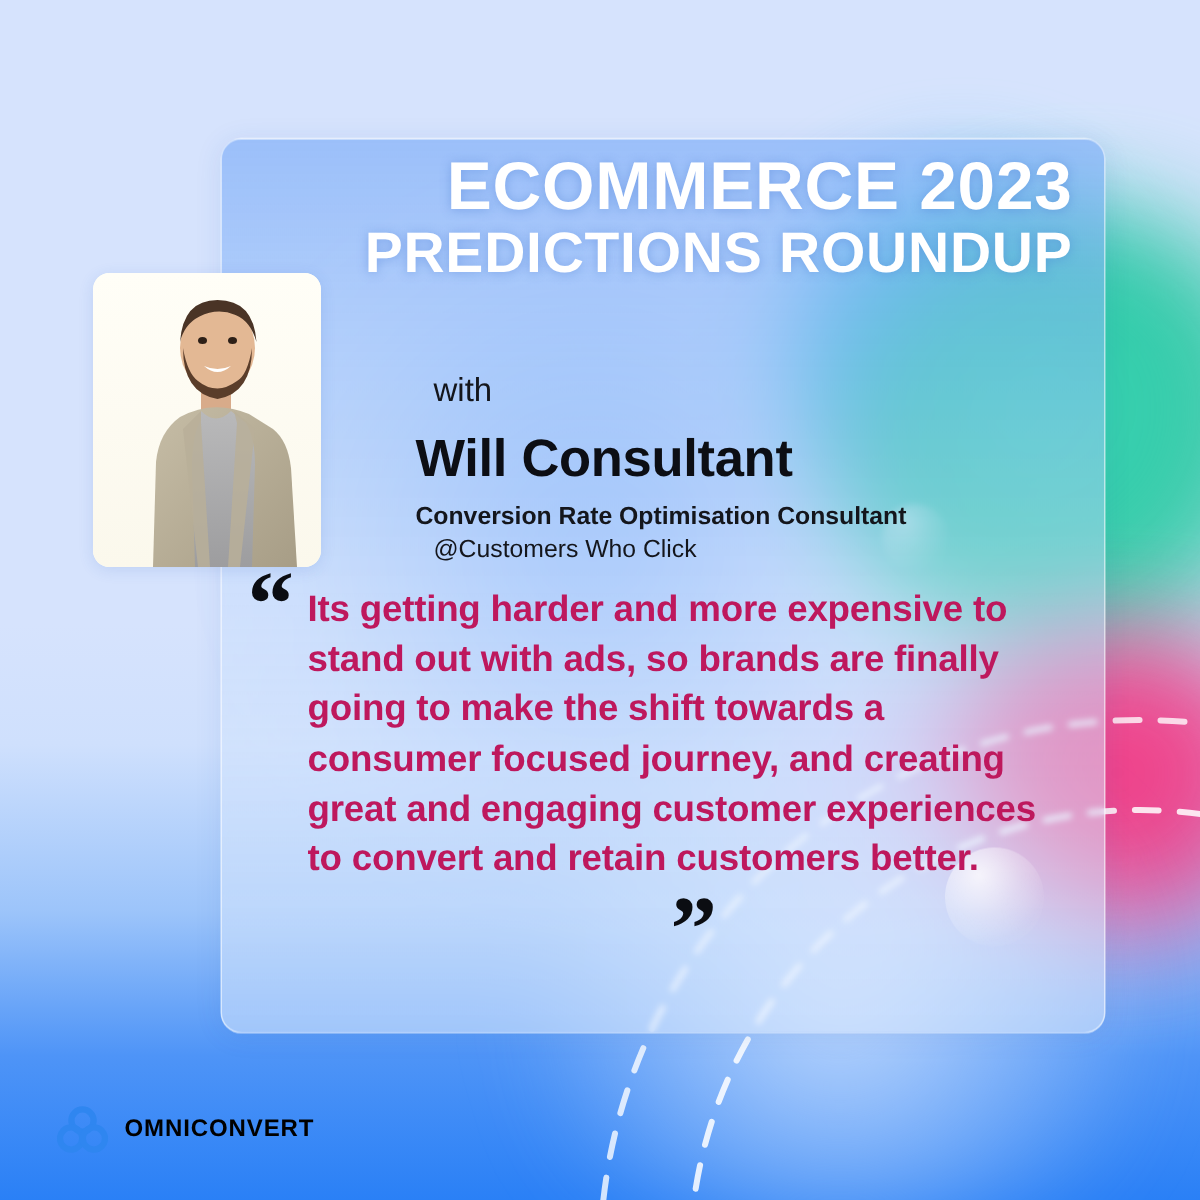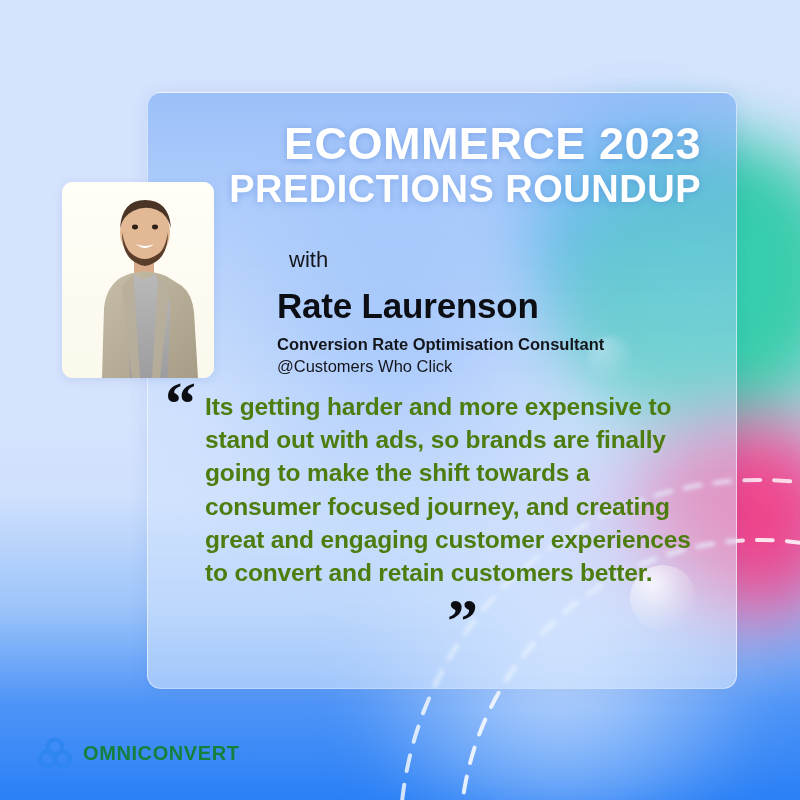--- a/index.html
+++ b/index.html
@@ -77,21 +77,21 @@
         rgba(150,192,250,.50) 26%,
         rgba(200,222,253,.46) 50%,
         rgba(214,230,253,.52) 72%,
         rgba(220,234,254,.55) 100%);
     border:1px solid rgba(255,255,255,.55);
     box-shadow:0 2px 18px rgba(40,90,180,.10);
     backdrop-filter:blur(2px);
   }
 
   
-  .titles{ position:absolute; left:147px; top:120px; width:590px; text-align:right; padding-right:36px; }
+  .titles{ position:absolute; left:147px; top:100px; width:590px; text-align:right; padding-right:22px; }
   .title-1{
     color:#fff; font-weight:bold; font-size:45px; line-height:1.06;
     letter-spacing:.5px; text-shadow:0 1px 7px rgba(70,120,210,.42);
   }
   .title-2{
     color:#fff; font-weight:bold; font-size:38px; line-height:1.12;
     letter-spacing:.5px; text-shadow:0 1px 7px rgba(70,120,210,.42);
   }
 
   
@@ -110,42 +110,42 @@
   }
   .speaker-name{
     position:absolute; left:277px; top:286px;
     font-size:35px; font-weight:bold; color:#0c0e14; letter-spacing:-.2px;
   }
   .speaker-role{
     position:absolute; left:277px; top:334px;
     font-size:16.5px; color:#14161c; line-height:1.33;font-weight:bold;
   }
   .speaker-handle{
-    position:absolute; left:277px; top:356px;
+    position:absolute; left:289px; top:356px;
     font-size:16.5px; color:#14161c; line-height:1.33;
   }
 
   
   .qmark{
     position:absolute; font-weight:bold; color:#0b0d12;
     font-family:"Liberation Serif", serif;
   }
   .qmark-open{ left:165px; top:372px; font-size:62px; line-height:1; }
   .qmark-close{ left:447px; top:589px; font-size:62px; line-height:1; }
 
   .quote-body{
     position:absolute; left:205px; top:390px; width:500px;
-    font-size:24.5px; font-weight:bold; color:#4d7c0f;
+    font-size:24.5px; font-weight:bold; color:#be185d;
     line-height:1.355; letter-spacing:-.15px;
   }
 
   
   .logo{ position:absolute; left:38px; top:737px; display:flex; align-items:center; gap:11px; }
   .logo-mark{ width:34px; height:32px; }
-  .logo-word{ font-size:20px; font-weight:bold; color:#15803d; letter-spacing:.6px; }
+  .logo-word{ font-size:16px; font-weight:bold; color:#000000; letter-spacing:.6px; }
 </style>
 </head>
 <body>
 
 <div id="stage">
 
   <div class="bg-base"></div>
   <div class="blob blob-softblue"></div>
   <div class="blob blob-cyan"></div>
   <div class="blob blob-teal"></div>
@@ -205,21 +205,21 @@
       <path d="M60 50 q0 30 23 34 q23 -4 23 -34 q-3 18 -10 22 q-7 5 -13 5 q-7 0 -13 -5 q-7 -5 -10 -22z" fill="#5a3d2a"></path>
 
       <ellipse cx="73" cy="45" rx="3" ry="2.4" fill="#2d2018"></ellipse>
       <ellipse cx="93" cy="45" rx="3" ry="2.4" fill="#2d2018"></ellipse>
 
       <path d="M74 62 q9 8 18 0 q-9 4 -18 0z" fill="#ffffff"></path>
     </svg>
   </div>
 
   <div class="with-word">with</div>
-  <div class="speaker-name">Rate Laurenson</div>
+  <div class="speaker-name">Will Consultant</div>
   <div class="speaker-role">Conversion Rate Optimisation Consultant</div>
   <div class="speaker-handle">@Customers Who Click</div>
 
   <div class="qmark qmark-open">“</div>
   <div class="quote-body">Its getting harder and more expensive to stand out with ads, so brands are finally going to make the shift towards a consumer focused journey, and creating great and engaging customer experiences to convert and retain customers better.</div>
   <div class="qmark qmark-close">”</div>
 
   <div class="logo">
     <span class="logo-mark">
       <svg viewBox="0 0 34 32" aria-hidden="true">

